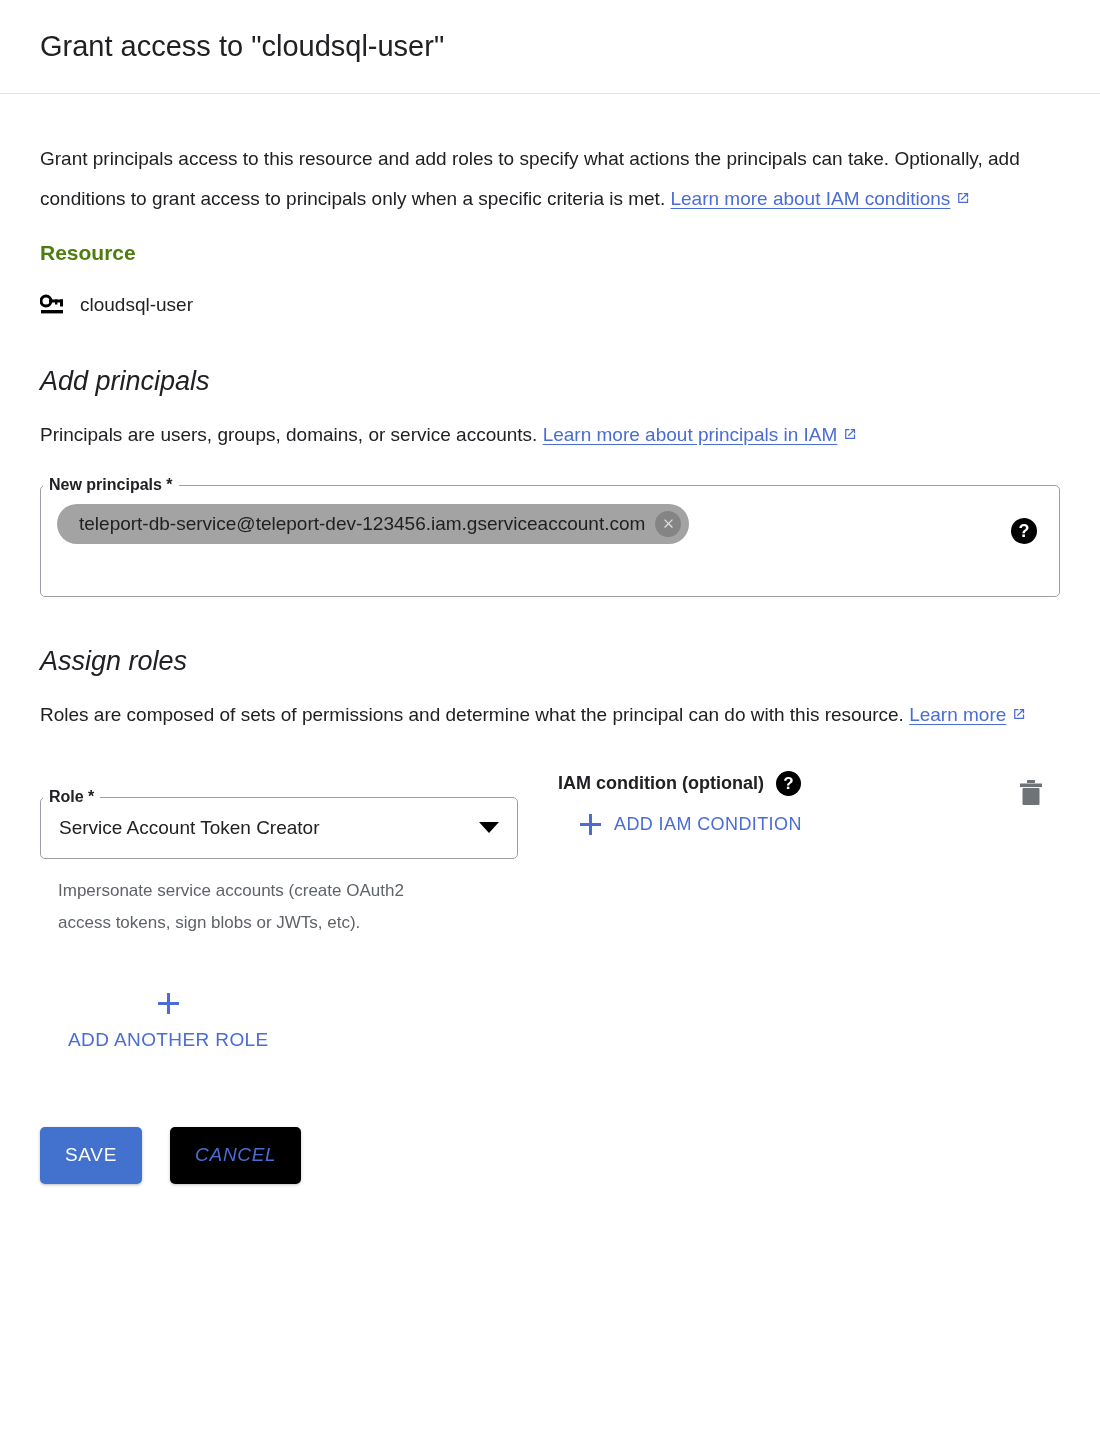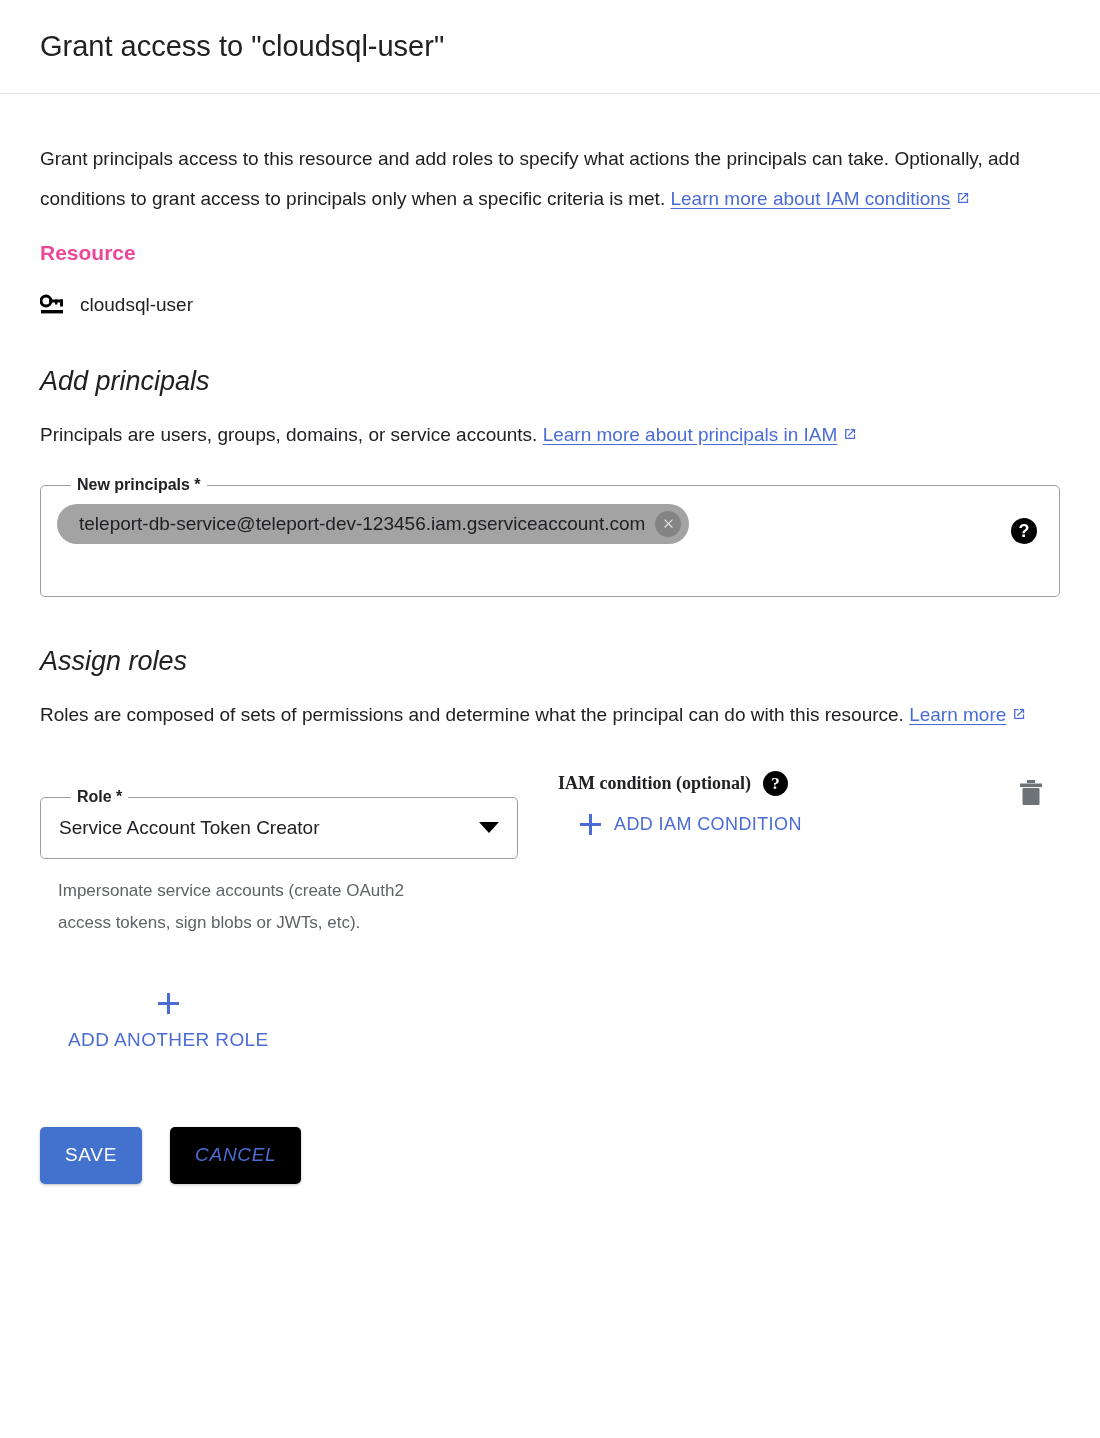--- a/index.html
+++ b/index.html
@@ -55,21 +55,21 @@
     position: relative;
     margin-left: 5px;
     vertical-align: -1px;
   }
   .ext-icon svg { display: block; }
 
   
   .section-h3 {
     font-size: 21px;
     font-weight: 700;
-    color: #ec4899;
+    color: #4d7c0f;
     margin-bottom: 0;
     line-height: 1.2;
   }
   .section-h2 {
     font-size: 27px;
     font-weight: 400;
     color: #202124;
     margin-top: 48px;
     margin-bottom: 0;
     line-height: 1.25;
@@ -101,21 +101,21 @@
     position: relative;
     border: 1px solid #9aa0a6;
     border-radius: 5px;
     margin-top: 30px;
     height: 112px;
     padding: 18px 16px;
   }
   .field-legend {
     position: absolute;
     top: -11px;
-    left: 30px;
+    left: 2px;
     background: #ffffff;
     padding: 0 6px;
     font-size: 16px;
     font-weight: 700;
     color: #202124;
     line-height: 20px;
   }
   .chip {
     display: inline-flex;
     align-items: center;
@@ -223,21 +223,20 @@
     padding-left: 40px;
     padding-top: 6px;
   }
   .condition-label {
     font-size: 18px;
     font-weight: 700;
     color: #202124;
     display: flex;
     align-items: center;
     line-height: 1;
-    font-family: Liberation Serif, serif;
   }
   .text-btn {
     display: inline-flex;
     align-items: center;
     gap: 13px;
     margin-top: 18px;
     margin-left: 22px;
     color: #4a6cd4;
     font-size: 18px;
     font-weight: 500;

